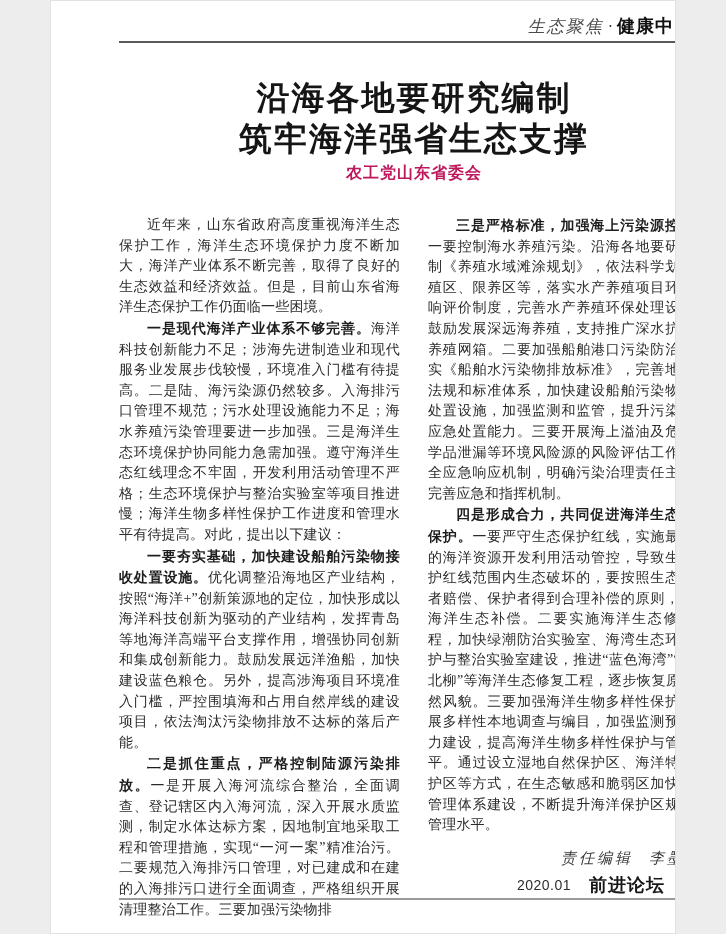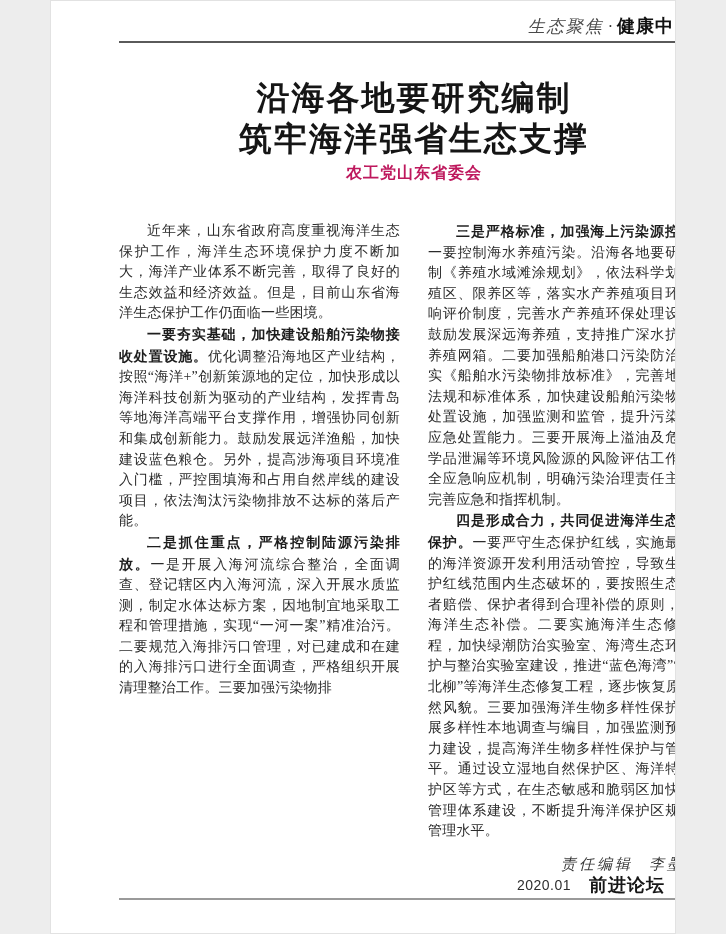--- a/index.html
+++ b/index.html
@@ -47,21 +47,21 @@
     font-size:33px;line-height:41px;letter-spacing:2px;
     margin:0;
   }
   .author{
     margin-top:4px;
     font-family:"Liberation Sans", sans-serif;
     font-weight:bold;font-size:16px;color:#be185d;letter-spacing:1px;
   }
   
   .columns{
-    position:absolute;top:220px;left:68px;width:590px;
+    position:absolute;top:214px;left:68px;width:590px;
     display:flex;gap:28px;
   }
   .col{width:287px;}
   .para{
     margin:0;
     font-size:14px;line-height:20.6px;
     text-align:justify;
     color:#2b2b2b;
     letter-spacing:0.2px;
   }
@@ -129,20 +129,21 @@
 
   <div class="title-block">
     <div class="title-line">沿海各地要研究编制</div>
     <div class="title-line">筑牢海洋强省生态支撑</div>
     <div class="author">农工党山东省委会</div>
   </div>
 
   <div class="columns">
     <div class="col">
         <p class="para indent"><span>近年来，山东省政府高度重视海洋生态保护工作，海洋生态环境保护力度不断加大，海洋产业体系不断完善，取得了良好的生态效益和经济效益。但是，目前山东省海洋生态保护工作仍面临一些困境。</span></p>
+        <p class="para indent"><b>一是现代海洋产业体系不够完善。</b><span>海洋科技创新能力不足；涉海先进制造业和现代服务业发展步伐较慢，环境准入门槛有待提高。二是陆、海污染源仍然较多。入海排污口管理不规范；污水处理设施能力不足；海水养殖污染管理要进一步加强。三是海洋生态环境保护协同能力急需加强。遵守海洋生态红线理念不牢固，开发利用活动管理不严格；生态环境保护与整治实验室等项目推进慢；海洋生物多样性保护工作进度和管理水平有待提高。对此，提出以下建议：</span></p>
         <p class="para indent"><b>一要夯实基础，加快建设船舶污染物接收处置设施。</b><span>优化调整沿海地区产业结构，按照“海洋+”创新策源地的定位，加快形成以海洋科技创新为驱动的产业结构，发挥青岛等地海洋高端平台支撑作用，增强协同创新和集成创新能力。鼓励发展远洋渔船，加快建设蓝色粮仓。另外，提高涉海项目环境准入门槛，严控围填海和占用自然岸线的建设项目，依法淘汰污染物排放不达标的落后产能。</span></p>
         <p class="para indent"><b>二是抓住重点，严格控制陆源污染排放。</b><span>一是开展入海河流综合整治，全面调查、登记辖区内入海河流，深入开展水质监测，制定水体达标方案，因地制宜地采取工程和管理措施，实现“一河一案”精准治污。二要规范入海排污口管理，对已建成和在建的入海排污口进行全面调查，严格组织开展清理整治工作。三要加强污染物排</span></p>
       </div>
     <div class="col">
 
         <p class="para indent"><b>三是严格标准，加强海上污染源控制。</b><span>一要控制海水养殖污染。沿海各地要研究编制《养殖水域滩涂规划》，依法科学划定养殖区、限养区等，落实水产养殖项目环境影响评价制度，完善水产养殖环保处理设施，鼓励发展深远海养殖，支持推广深水抗风浪养殖网箱。二要加强船舶港口污染防治。落实《船舶水污染物排放标准》，完善地方性法规和标准体系，加快建设船舶污染物接收处置设施，加强监测和监管，提升污染事故应急处置能力。三要开展海上溢油及危险化学品泄漏等环境风险源的风险评估工作，健全应急响应机制，明确污染治理责任主体，完善应急和指挥机制。</span></p>
         <p class="para indent"><b>四是形成合力，共同促进海洋生态环境保护。</b><span>一要严守生态保护红线，实施最严格的海洋资源开发利用活动管控，导致生态保护红线范围内生态破坏的，要按照生态损害者赔偿、保护者得到合理补偿的原则，进行海洋生态补偿。二要实施海洋生态修复工程，加快绿潮防治实验室、海湾生态环境保护与整治实验室建设，推进“蓝色海湾”“南红北柳”等海洋生态修复工程，逐步恢复原始自然风貌。三要加强海洋生物多样性保护，开展多样性本地调查与编目，加强监测预警能力建设，提高海洋生物多样性保护与管理水平。通过设立湿地自然保护区、海洋特别保护区等方式，在生态敏感和脆弱区加快保护管理体系建设，不断提升海洋保护区规范化管理水平。</span></p>
         <div class="editor-line"><span>责任编辑</span><span class="gap"></span><span>李墨洋</span></div>
       </div>
   </div>

